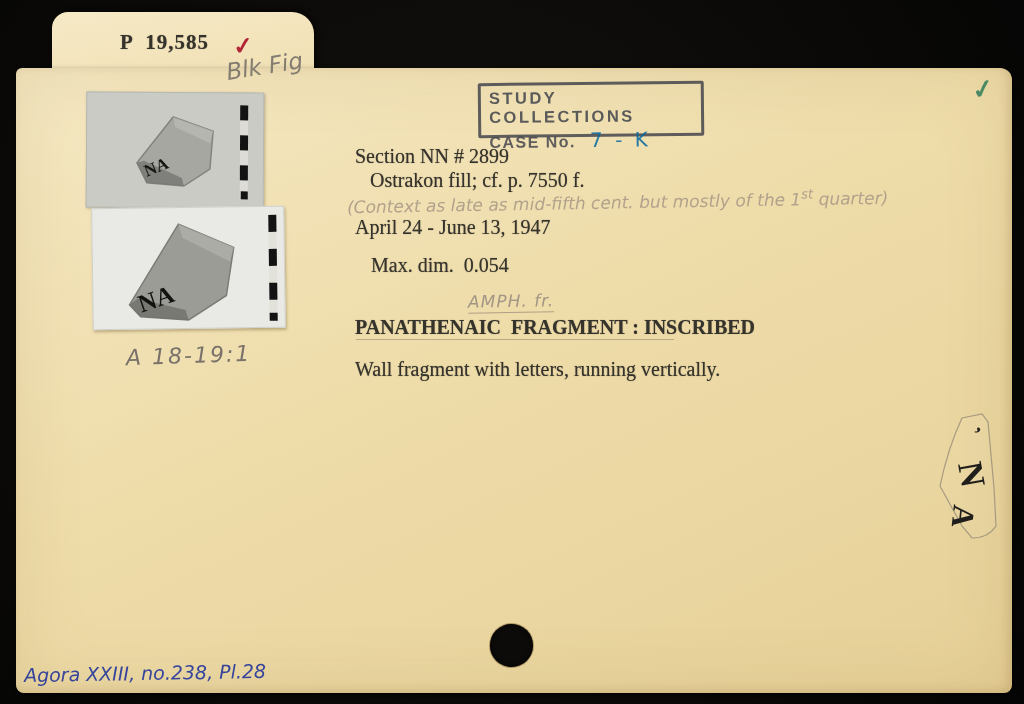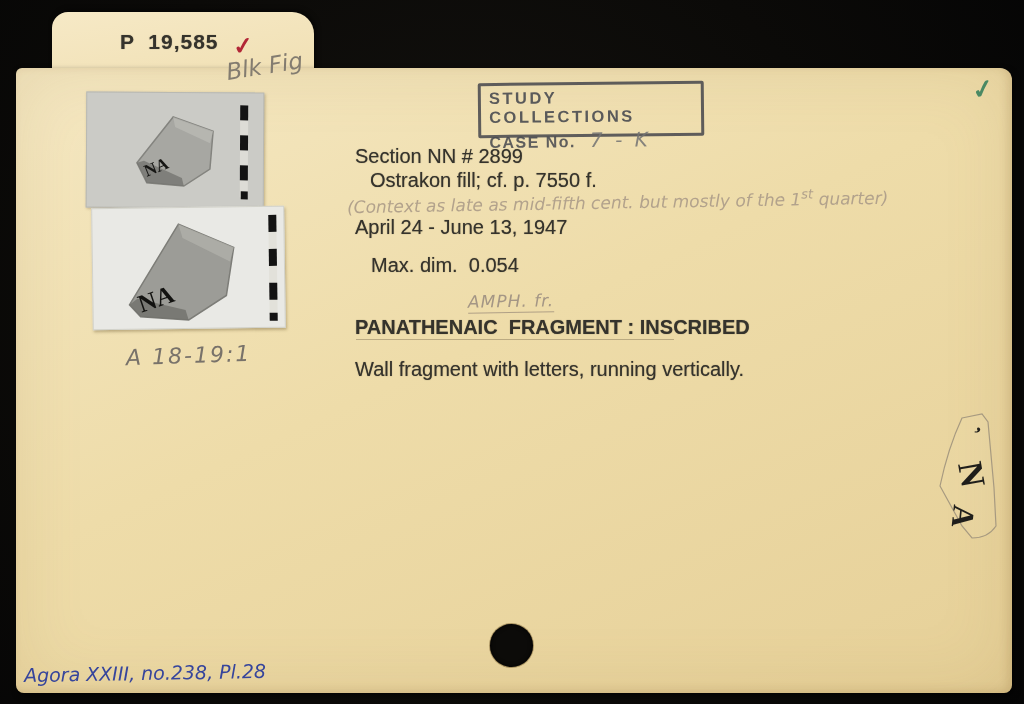--- a/index.html
+++ b/index.html
@@ -14,21 +14,21 @@
     background:linear-gradient(155deg,#f5e8c3 0%,#eedca9 45%,#e6d098 100%);
     box-shadow:inset 0 0 70px rgba(150,110,50,.14), inset -4px -2px 10px rgba(120,85,35,.18), 2px 3px 6px rgba(0,0,0,.6);
   }
   .tab{
     position:absolute;left:52px;top:12px;width:262px;height:72px;
     border-radius:16px 22px 0 0;
     background:linear-gradient(170deg,#f6e9c6 0%,#f0dfb2 100%);
     box-shadow:2px -2px 5px rgba(0,0,0,.5);
   }
   .typed{
-    position:absolute;font-family:Liberation Sans, sans-serif;
+    position:absolute;font-family:Liberation Serif, serif;
     font-size:20px;line-height:20px;color:#35332c;white-space:pre;
     text-shadow:0 0 1px rgba(45,42,35,.55);
   }
   .typed.bold{font-weight:bold;}
   .pencil{
     position:absolute;font-family:"DejaVu Sans", sans-serif;font-style:italic;
     color:#8b8275;white-space:pre;
   }
   .ink-blue{
     position:absolute;font-family:"DejaVu Sans", sans-serif;font-style:italic;
@@ -36,22 +36,22 @@
   }
   .stamp{
     position:absolute;left:478px;top:82px;width:226px;height:55px;
     border:3px solid rgba(62,64,72,.82);border-radius:2px;
     transform:rotate(-.6deg);
     color:#46484f;padding:3px 8px;box-sizing:border-box;
   }
   .stamp .l1{font-size:16.5px;letter-spacing:2.5px;font-weight:bold;opacity:.88;}
   .stamp .l2{font-size:16px;letter-spacing:1.5px;font-weight:bold;opacity:.85;margin-top:2px;}
   .stamp .case-val{
-    font-family:"DejaVu Sans", sans-serif;font-style:italic;font-weight:normal;
-    color:#737373;font-size:20px;letter-spacing:3px;margin-left:14px;
+    font-family:"DejaVu Sans", sans-serif;font-weight:normal;
+    color:#0369a1;font-size:20px;letter-spacing:3px;margin-left:14px;
   }
   .photo{position:absolute;box-sizing:border-box;}
   .photo1{left:86px;top:92px;width:178px;height:116px;background:#cbcbc6;border:1px solid #b9b9b2;transform:rotate(.3deg);box-shadow:1px 1px 3px rgba(90,70,30,.35);}
   .photo2{left:92px;top:207px;width:193px;height:122px;background:#e9e9e5;border:1px solid #d2d2ca;transform:rotate(-.8deg);box-shadow:1px 2px 3px rgba(90,70,30,.35);}
   .check-red{position:absolute;left:233px;top:32px;color:#b22737;font-size:24px;font-weight:bold;transform:rotate(-6deg);}
   .check-green{position:absolute;left:972px;top:74px;color:#2f7c59;font-size:26px;font-weight:bold;transform:rotate(-10deg);opacity:.85;}
   .hole{position:absolute;left:490px;top:624px;width:43px;height:43px;border-radius:50%;
     background:#0c0b09;box-shadow:inset 0 0 4px #000, 0 0 0 1px rgba(110,85,40,.5);}
   .title-underline{position:absolute;left:356px;top:339px;width:318px;height:1px;background:rgba(135,120,90,.5);}
   .class-note{border-bottom:1.5px solid rgba(160,145,125,.8);padding-bottom:1px;}

